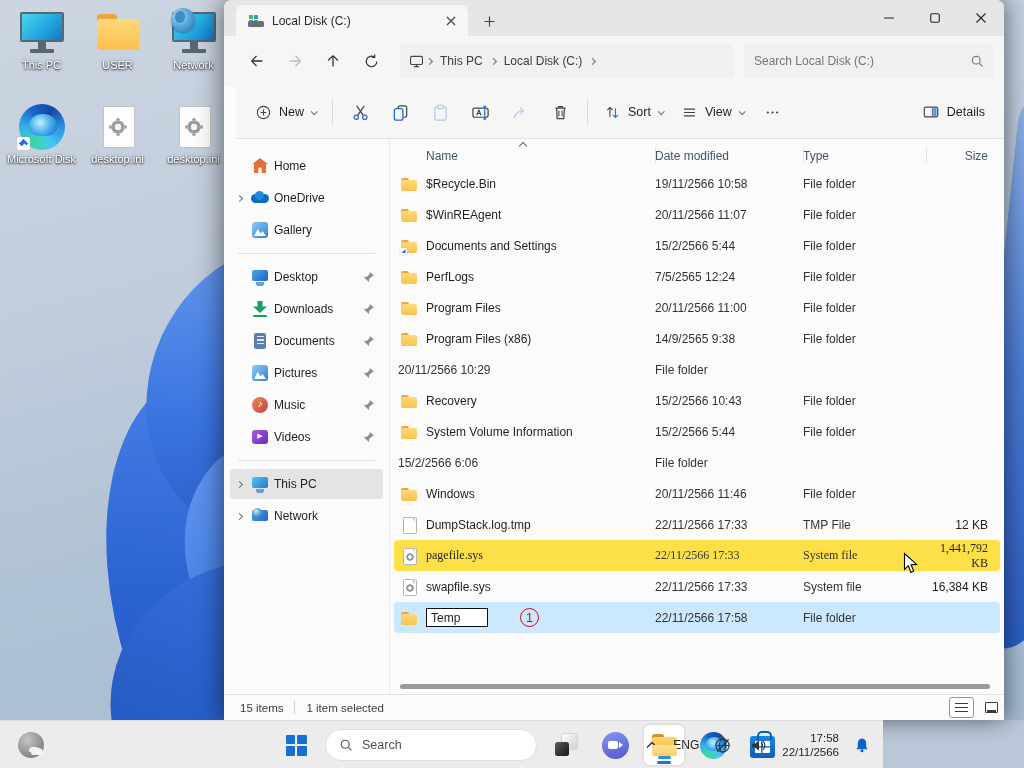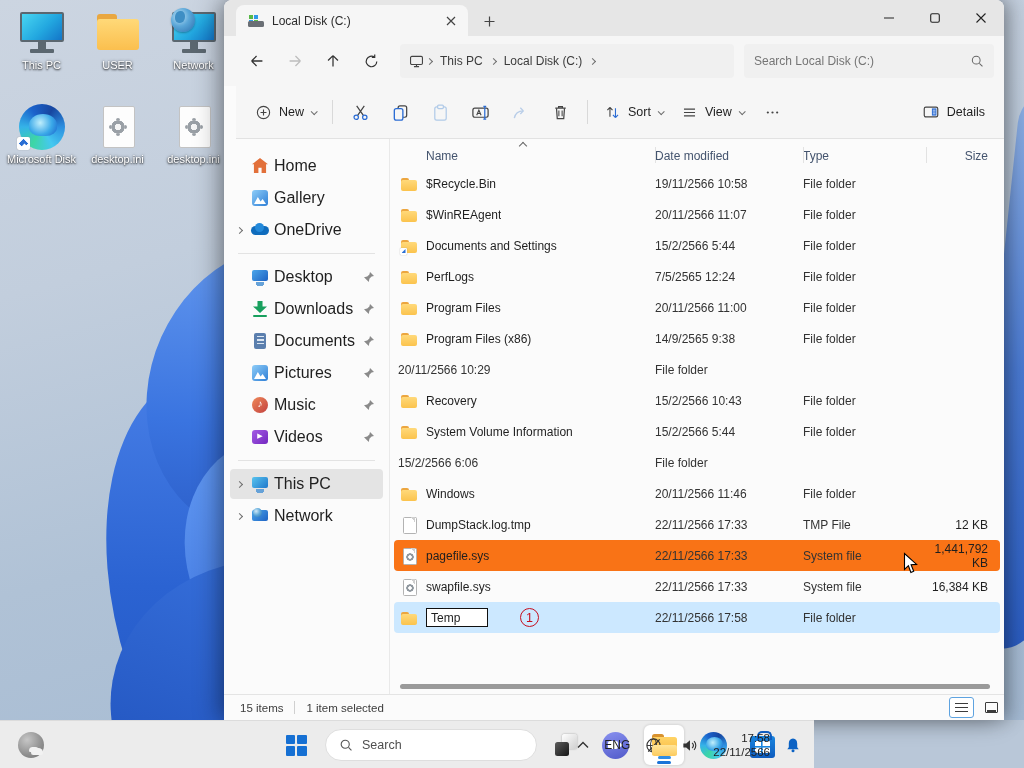--- a/index.html
+++ b/index.html
@@ -105,21 +105,21 @@
   .chevron.down { transform:rotate(45deg) translateY(-1px); }
   .chevron.right { transform:rotate(-45deg); }
   .chevron.sm { width:5px; height:5px; }
 
   
   .body { flex:1; min-height:0; display:flex; background:#fbfbfb; }
 
   
   .sidebar { width:166px; flex:none; padding:10px 4px 0 4px; border-right:1px solid #e9e9e9; overflow:hidden; }
   .side-item { height:30px; margin:2px 2px; border-radius:4px; display:flex; align-items:center; gap:5px;
-    padding:0 8px 0 3px; font-size:16px; color:#1f1f1f; }
+    padding:0 8px 0 3px; font-size:12px; color:#1f1f1f; }
   .side-item.selected { background:#e4e4e4; }
   .side-item .chev-slot { width:13px; display:flex; justify-content:center; flex:none; }
   .side-item .pin-slot { margin-left:auto; flex:none; display:flex; }
   .side-sep { height:1px; background:#e3e3e3; margin:8px 10px; }
   .side-label { white-space:nowrap; overflow:hidden; }
 
   .sicon { position:relative; width:18px; height:16px; flex:none; }
   .sicon.ic-home::before { content:""; position:absolute; left:1px; top:0; width:16px; height:15px; background:#e2703a;
     clip-path:polygon(50% 0, 100% 42%, 88% 42%, 88% 100%, 60% 100%, 60% 65%, 40% 65%, 40% 100%, 12% 100%, 12% 42%, 0 42%); }
   .sicon.ic-gallery::before, .sicon.ic-pictures::before { content:""; position:absolute; inset:0 1px;
@@ -160,21 +160,21 @@
   .grid-cols { display:grid; grid-template-columns:257px 148px 123px 1fr; align-items:center; }
   .cols-header { height:25px; padding:0 8px; font-size:12px; color:#44546e; position:relative; flex:none; }
   .cols-header .c-name { padding-left:28px; }
   .cols-header .c-size { text-align:right; padding-right:8px; }
   .hdr-sep { position:absolute; top:4px; width:1px; height:16px; background:#e2e2e2; }
   .sort-caret { position:absolute; left:130px; top:0px; width:6px; height:6px;
     border-left:1.2px solid #666; border-top:1.2px solid #666; transform:rotate(45deg); }
 
   .rows { flex:1; min-height:0; overflow:hidden; font-size:12px; color:#1f1f1f; }
   .row { height:31px; margin:0 4px; padding:0 4px; border-radius:4px; }
-  .row.hover { background:#f97316; }
+  .row.hover { background:#fde047;font-family:Liberation Serif, serif; }
   .row.selected { background:#cce8ff; }
   .cell-name { display:flex; align-items:center; gap:8px; padding-left:2px; min-width:0; }
   .cell-name .fname { white-space:nowrap; overflow:hidden; }
   .cell-size { text-align:right; padding-right:8px; }
   .cell-date, .cell-type { color:#333; }
 
   .fi { position:relative; width:18px; height:18px; flex:none; }
   .fi.folder::before { content:""; position:absolute; left:1px; top:3px; width:8px; height:5px; background:#eca63f; border-radius:2px 2px 0 0; }
   .fi.folder::after { content:""; position:absolute; left:1px; top:5px; width:16px; height:11px;
     background:linear-gradient(180deg,#ffd97a 0%,#fbc34d 100%); border-radius:2px; }
@@ -204,21 +204,21 @@
   .status-div { width:1px; height:13px; background:#d0d0d0; margin:0 11px; }
   .view-toggles { margin-left:auto; display:flex; gap:5px; align-items:center; }
   .vt-btn { width:25px; height:21px; display:flex; align-items:center; justify-content:center; border-radius:3px;
     border:1px solid transparent; }
   .vt-btn.active { border-color:#5ea3e0; background:#fff; }
   .vt-lines { width:13px; height:9px; background:repeating-linear-gradient(180deg,#3c3c3c 0 1.4px, transparent 1.4px 3.8px); }
   .vt-thumb { width:13px; height:11px; border:1.4px solid #3c3c3c; border-radius:1px; position:relative; }
   .vt-thumb::after { content:""; position:absolute; left:1px; right:1px; bottom:0.5px; height:1.4px; background:#3c3c3c; }
 
   
-  .taskbar { position:absolute; left:0; bottom:0; width:814px; height:48px; background:#ececec;
+  .taskbar { position:absolute; left:0; bottom:0; width:883px; height:48px; background:#ececec;
     border-top:1px solid #dcdcdc; }
   .tb-widget { position:absolute; left:18px; top:11px; width:26px; height:26px; border-radius:50%;
     background:radial-gradient(circle at 35% 30%, #c6c6c6 0%, #8f8f8f 60%, #6f6f6f 100%); }
   .tb-widget::after { content:""; position:absolute; right:1px; bottom:3px; width:12px; height:7px; background:#f2f2f2;
     border-radius:6px 6px 3px 3px; box-shadow:-3px -2px 0 -1px #f2f2f2; }
   .tb-center { position:absolute; left:276px; top:4px; height:40px; display:flex; align-items:center; gap:9px; }
   .app-btn { width:40px; height:40px; border-radius:6px; display:flex; align-items:center; justify-content:center;
     position:relative; }
   .app-btn.active { background:#fff; box-shadow:0 0 3px rgba(0,0,0,.18); }
   .app-btn.active::after { content:""; position:absolute; bottom:1px; left:13px; width:14px; height:3px;
@@ -506,32 +506,32 @@
         <div>
 
             <div class="side-item">
               <span class="chev-slot"></span>
               <span class="sicon ic-home"></span>
               <span class="side-label">Home</span>
 
             </div>
 
             <div class="side-item">
-              <span class="chev-slot"></span>
-              <span class="sicon ic-gallery"></span>
-              <span class="side-label">Gallery</span>
-
-            </div>
-
-            <div class="side-item">
               <span class="chev-slot">
                 <span class="chevron right sm"></span>
               </span>
               <span class="sicon ic-onedrive"></span>
               <span class="side-label">OneDrive</span>
+
+            </div>
+
+            <div class="side-item">
+              <span class="chev-slot"></span>
+              <span class="sicon ic-gallery"></span>
+              <span class="side-label">Gallery</span>
 
             </div>
           </div>
         <div class="side-sep"></div>
         <div>
 
             <div class="side-item">
               <span class="chev-slot"></span>
               <span class="sicon ic-desktop"></span>
               <span class="side-label">Desktop</span>

